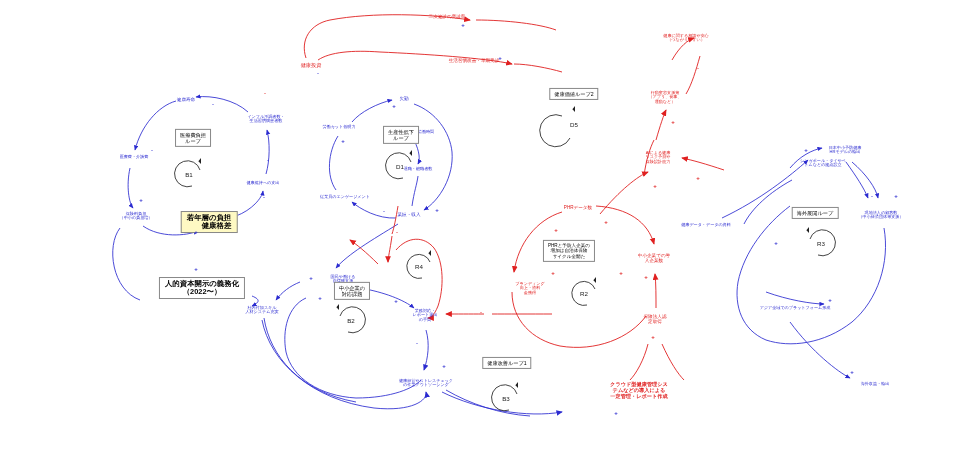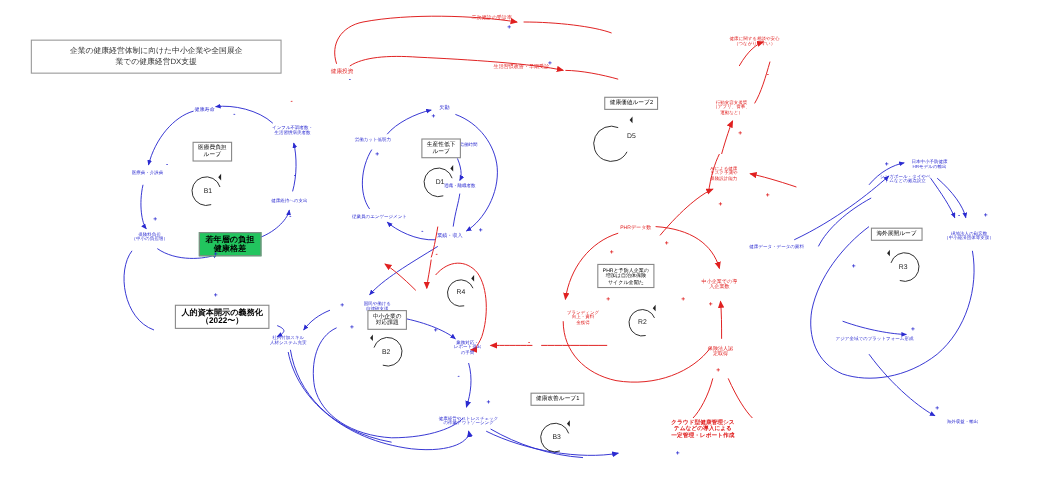--- a/index.html
+++ b/index.html
@@ -155,22 +155,20 @@
       <path d="M412,156 l0,-6 l-2.6,3.2 z" fill="#222" stroke="none"></path>
       <path d="M339,310 l0,-6 l-2.6,3.2 z" fill="#222" stroke="none"></path>
       <path d="M518,388 l0,-6 l-2.6,3.2 z" fill="#222" stroke="none"></path>
       <path d="M431,256 l0,-6 l-2.6,3.2 z" fill="#222" stroke="none"></path>
       <path d="M596,283 l0,-6 l-2.6,3.2 z" fill="#222" stroke="none"></path>
       <path d="M575,112 l0,-6 l-2.6,3.2 z" fill="#222" stroke="none"></path>
       <path d="M809,233 l0,-6 l-2.6,3.2 z" fill="#222" stroke="none"></path>
     </g>
   </svg>
 
-  <div class="titlebox" id="title-box" style="left:28px;top:36px;width:214px;">企業の健康経営体制に向けた中小企業や全国展企
-業での健康経営DX支援</div>
 
   <div id="nodes-layer">
       <div class="node red sz5" style="left: 311px; top: 66px;">健康投資</div>
       <div class="node red sz45" style="left: 447px; top: 17px;">二次健診の受診率</div>
       <div class="node red sz45" style="left: 474px; top: 61px;">生活習慣改善・早期受診</div>
       <div class="node red sz4" style="left: 686px; top: 38px;">健康に関する相談や安心
 （つながりやすい）</div>
       <div class="node red sz4" style="left: 665px; top: 98px;">行動変容支援策
 （アプリ、食事、
 運動など）</div>
@@ -211,21 +209,21 @@
 保険設計能力</div>
       <div class="node blue sz4" style="left: 706px; top: 225px;">健康データ・データの資料</div>
       <div class="node blue sz4" style="left: 845px; top: 150px;">日本中小予防健康
 HRモデルの輸出</div>
       <div class="node blue sz4" style="left: 823px; top: 163px;">シンガポール・タイやベ
 トムなどの拠点設立</div>
       <div class="node blue sz4" style="left: 881px; top: 215px;">現地法人の顧客数
 （中小経済団体等支援）</div>
       <div class="node blue sz4" style="left: 795px; top: 308px;">アジア全域でのプラットフォーム形成</div>
       <div class="node blue sz4" style="left: 875px; top: 384px;">海外収益・輸出</div>
-      <div class="node black sz7 bold" style="left: 209px; top: 222px; border: 1px solid rgb(136, 136, 136); padding: 2px 5px; background: #22c55e;">若年層の負担
+      <div class="node black sz7 bold" style="left: 209px; top: 222px; border: 1px solid rgb(136, 136, 136); padding: 2px 5px; background: #fef9c3; text-align: right;">若年層の負担
 健康格差</div>
     </div>
   <div id="boxes-layer">
       <div class="boxnode sz5" style="left: 193px; top: 138px;">医療費負担
 ループ</div>
       <div class="boxnode sz5" style="left: 401px; top: 135px;">生産性低下
 ループ</div>
       <div class="boxnode sz5" style="left: 352px; top: 291px;">中小企業の
 対応課題</div>
       <div class="boxnode sz5" style="left: 507px; top: 363px;">健康改善ループ1</div>

